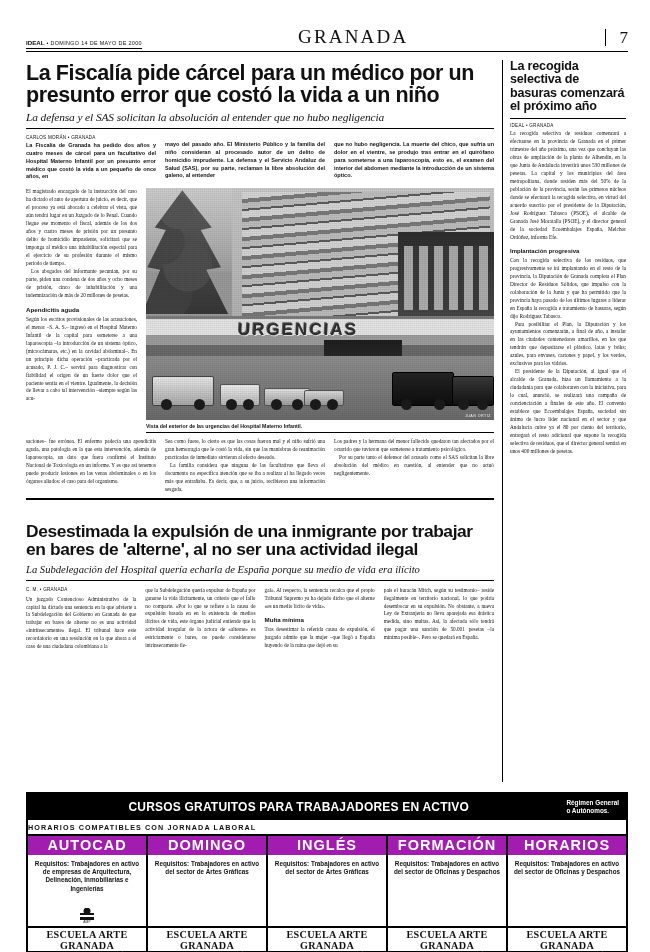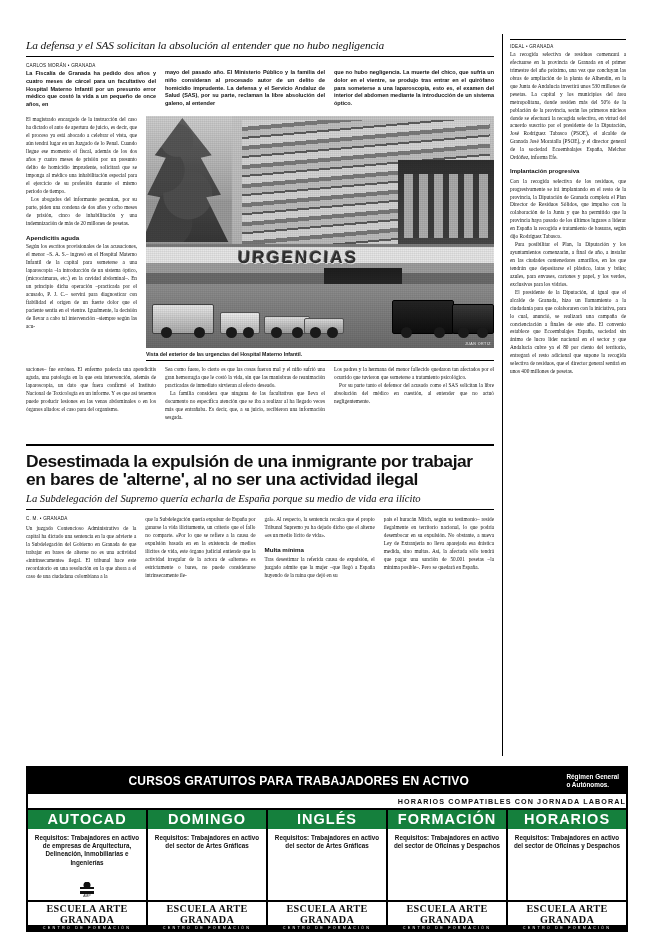--- a/index.html
+++ b/index.html
@@ -239,21 +239,21 @@
   .rail-col { font-family: "Liberation Serif", serif; font-size: 5.3px; line-height: 1.5; text-align: justify; }
   .rail-col p { margin: 0; text-indent: 5px; }
   .rail-col p.first { text-indent: 0; }
   .rail-sub {
     font-family: "Liberation Sans", sans-serif;
     font-weight: 700; font-size: 6px;
     margin: 5px 0 1.5px 0;
   }
 
   
-  .art2 { border-top: 2px solid #000; padding-top: 6px; margin-top: 22px; }
+  .art2 { border-top: 2px solid #000; padding-top: 22px; margin-top: 4px; }
   h2.head2 {
     font-size: 17.4px;
     line-height: 1.05;
     font-weight: 700;
     margin: 0;
     letter-spacing: -0.4px;
   }
   .subhead2 {
     font-family: "Liberation Serif", serif;
     font-style: italic;
@@ -287,37 +287,37 @@
   .ad-top-note {
     flex: 0 0 auto;
     font-size: 6.4px;
     line-height: 1.22;
     font-weight: 700;
     display: flex; flex-direction: column; justify-content: center;
     padding: 0 7px 0 5px;
     text-align: left;
   }
   .ad-bar {
-    text-align: right;
+    text-align: left;
     font-weight: 700;
     font-size: 7.2px;
     letter-spacing: 1.1px;
     padding: 2.5px 0;
     border-bottom: 2.5px solid #000;
   }
   .ad-courses { display: flex; }
   .course {
     flex: 1 1 0;
     border-right: 2.5px solid #000;
     display: flex;
     flex-direction: column;
   }
   .course:last-child { border-right: none; }
   .course-name {
-    background: #15803d;
+    background: #a21caf;
     color: #fff;
     text-align: center;
     font-weight: 700;
     font-size: 14.5px;
     letter-spacing: 1px;
     padding: 1px 0 2px 0;
   }
   .course-req {
     flex: 1 1 auto;
     text-align: center;
@@ -355,25 +355,34 @@
     font-size: 3.8px;
     letter-spacing: 2.2px;
     padding: 0.5px 0;
   }
 </style>
 </head>
 <body>
 
 <div class="page">
 
+  <div class="masthead">
+    <div class="mast-left">
+      <b>IDEAL</b>
+      <span>• DOMINGO 14 DE MAYO DE 2000</span>
+    </div>
+    <div class="mast-center">GRANADA</div>
+    <div class="mast-right">7</div>
+  </div>
 
   <div class="body-grid">
 
     <div class="left-zone">
 
+      <h1 class="head">La Fiscalía pide cárcel para un médico por un presunto error que costó la vida a un niño</h1>
       <div class="subhead">La defensa y el SAS solicitan la absolución al entender que no hubo negligencia</div>
       <div class="rule-thin"></div>
 
       <div class="art1-cols">
         <div class="c-narrow">
           <div class="byline">CARLOS MORÁN • GRANADA</div>
           <div class="lead">La Fiscalía de Granada ha pedido dos años y cuatro meses de cárcel para un facultativo del Hospital Materno Infantil por un presunto error médico que costó la vida a un pequeño de once años, en</div>
         </div>
         <div class="c-mid">
           <div class="lead" style="margin-top:6px">mayo del pasado año. El Ministerio Público y la familia del niño consideran al procesado autor de un delito de homicidio imprudente. La defensa y el Servicio Andaluz de Salud (SAS), por su parte, reclaman la libre absolución del galeno, al entender</div>
@@ -443,21 +452,21 @@
           <p>La familia considera que ninguna de las facultativas que lleva el documento no especifica atención que se iba a realizar al ha llegado veces más que entrañaba. Es decir, que, a su juicio, recibieron una información sesgada.</p>
         </div>
         <div class="c-mid col" style="width:160px">
           <p class="first">Los padres y la hermana del menor fallecido quedaron tan afectados por el ocurrido que tuvieron que someterse a tratamiento psicológico.</p>
           <p>Por su parte tanto el defensor del acusado como el SAS solicitan la libre absolución del médico en cuestión, al entender que no actuó negligentemente.</p>
         </div>
       </div>
 
       <div class="art2">
         <h2 class="head2">Desestimada la expulsión de una inmigrante por trabajar en bares de 'alterne', al no ser una actividad ilegal</h2>
-        <div class="subhead2">La Subdelegación del Supremo quería echarla de España porque su medio de vida era ilícito</div>
+        <div class="subhead2">La Subdelegación del Hospital quería echarla de España porque su medio de vida era ilícito</div>
         <div class="rule-thin"></div>
 
         <div class="art2-cols">
           <div class="c4 col">
             <div class="byline">C. M. • GRANADA</div>
             <p class="first">Un juzgado Contencioso Administrativo de la capital ha dictado una sentencia en la que advierte a la Subdelegación del Gobierno en Granada de que trabajar en bares de alterne no es una actividad «intrínsecamente» ilegal. El tribunal hace este recordatorio en una resolución en la que ahora a el caso de una ciudadana colombiana a la</p>
           </div>
           <div class="c4 col">
             <p class="first gap-top">que la Subdelegación quería expulsar de España por ganarse la vida ilícitamente, un criterio que el fallo no comparte. «Por lo que se refiere a la causa de expulsión basada en en la existencia de medios ilícitos de vida, este órgano judicial entiende que la actividad irregular de la actora de «alterne» es estrictamente o bares, no puede considerarse intrínsecamente ile-</p>
           </div>
@@ -468,20 +477,21 @@
           </div>
           <div class="c4 col">
             <p class="first gap-top">país el huracán Mitch, según su testimonio– reside ilegalmente en territorio nacional, lo que podría desembocar en su expulsión. No obstante, a nueva Ley de Extranjería no lleva aparejada esa drástica medida, sino multas. Así, la afectada sólo tendrá que pagar una sanción de 50.001 pesetas –la mínima posible–. Pero se quedará en España.</p>
           </div>
         </div>
       </div>
 
     </div>
 
     <div class="right-rail">
+      <h2 class="rail-head">La recogida selectiva de basuras comenzará el próximo año</h2>
       <div class="rail-rule"></div>
       <div class="rail-byline">IDEAL • GRANADA</div>
       <div class="rail-col">
         <p class="first">La recogida selectiva de residuos comenzará a efectuarse en la provincia de Granada en el primer trimestre del año próximo, una vez que concluyan las obras de ampliación de la planta de Alhendín, en la que Junta de Andalucía invertirá unos 530 millones de pesetas. La capital y los municipios del área metropolitana, donde residen más del 50% de la población de la provincia, serán los primeros núcleos donde se efectuará la recogida selectiva, en virtud del acuerdo suscrito por el presidente de la Diputación, José Rodríguez Tabasco (PSOE), el alcalde de Granada José Moratalla (PSOE), y el director general de la sociedad Ecoembalajes España, Melchor Ordóñez, informa Efe.</p>
         <div class="rail-sub">Implantación progresiva</div>
         <p class="first">Con la recogida selectiva de los residuos, que progresivamente se irá implantando en el resto de la provincia, la Diputación de Granada completa el Plan Director de Residuos Sólidos, que impulso con la colaboración de la Junta y que ha permitido que la provincia haya pasado de los últimos lugares a liderar en España la recogida e tratamiento de basuras, según dijo Rodríguez Tabasco.</p>
         <p>Para posibilitar el Plan, la Diputación y los ayuntamientos comenzarán, a final de año, a instalar en las ciudades contenedores amarillos, en los que tendrán que depositarse el plástico, latas y briks; azules, para envases, cartones y papel, y los verdes, exclusivos para los vidrios.</p>
         <p>El presidente de la Diputación, al igual que el alcalde de Granada, hizo un llamamiento a la ciudadanía para que colaboraren con la iniciativa, para lo cual, anunció, se realizará una campaña de concienciación a finales de este año. El convenio establece que Ecoembalajes España, sociedad sin ánimo de lucro líder nacional en el sector y que Andalucía cubre ya el 80 por ciento del territorio, entregará el resto adicional que supone la recogida selectiva de residuos, que el director general sentirá en unos 400 millones de pesetas.</p>
       </div>
     </div>

